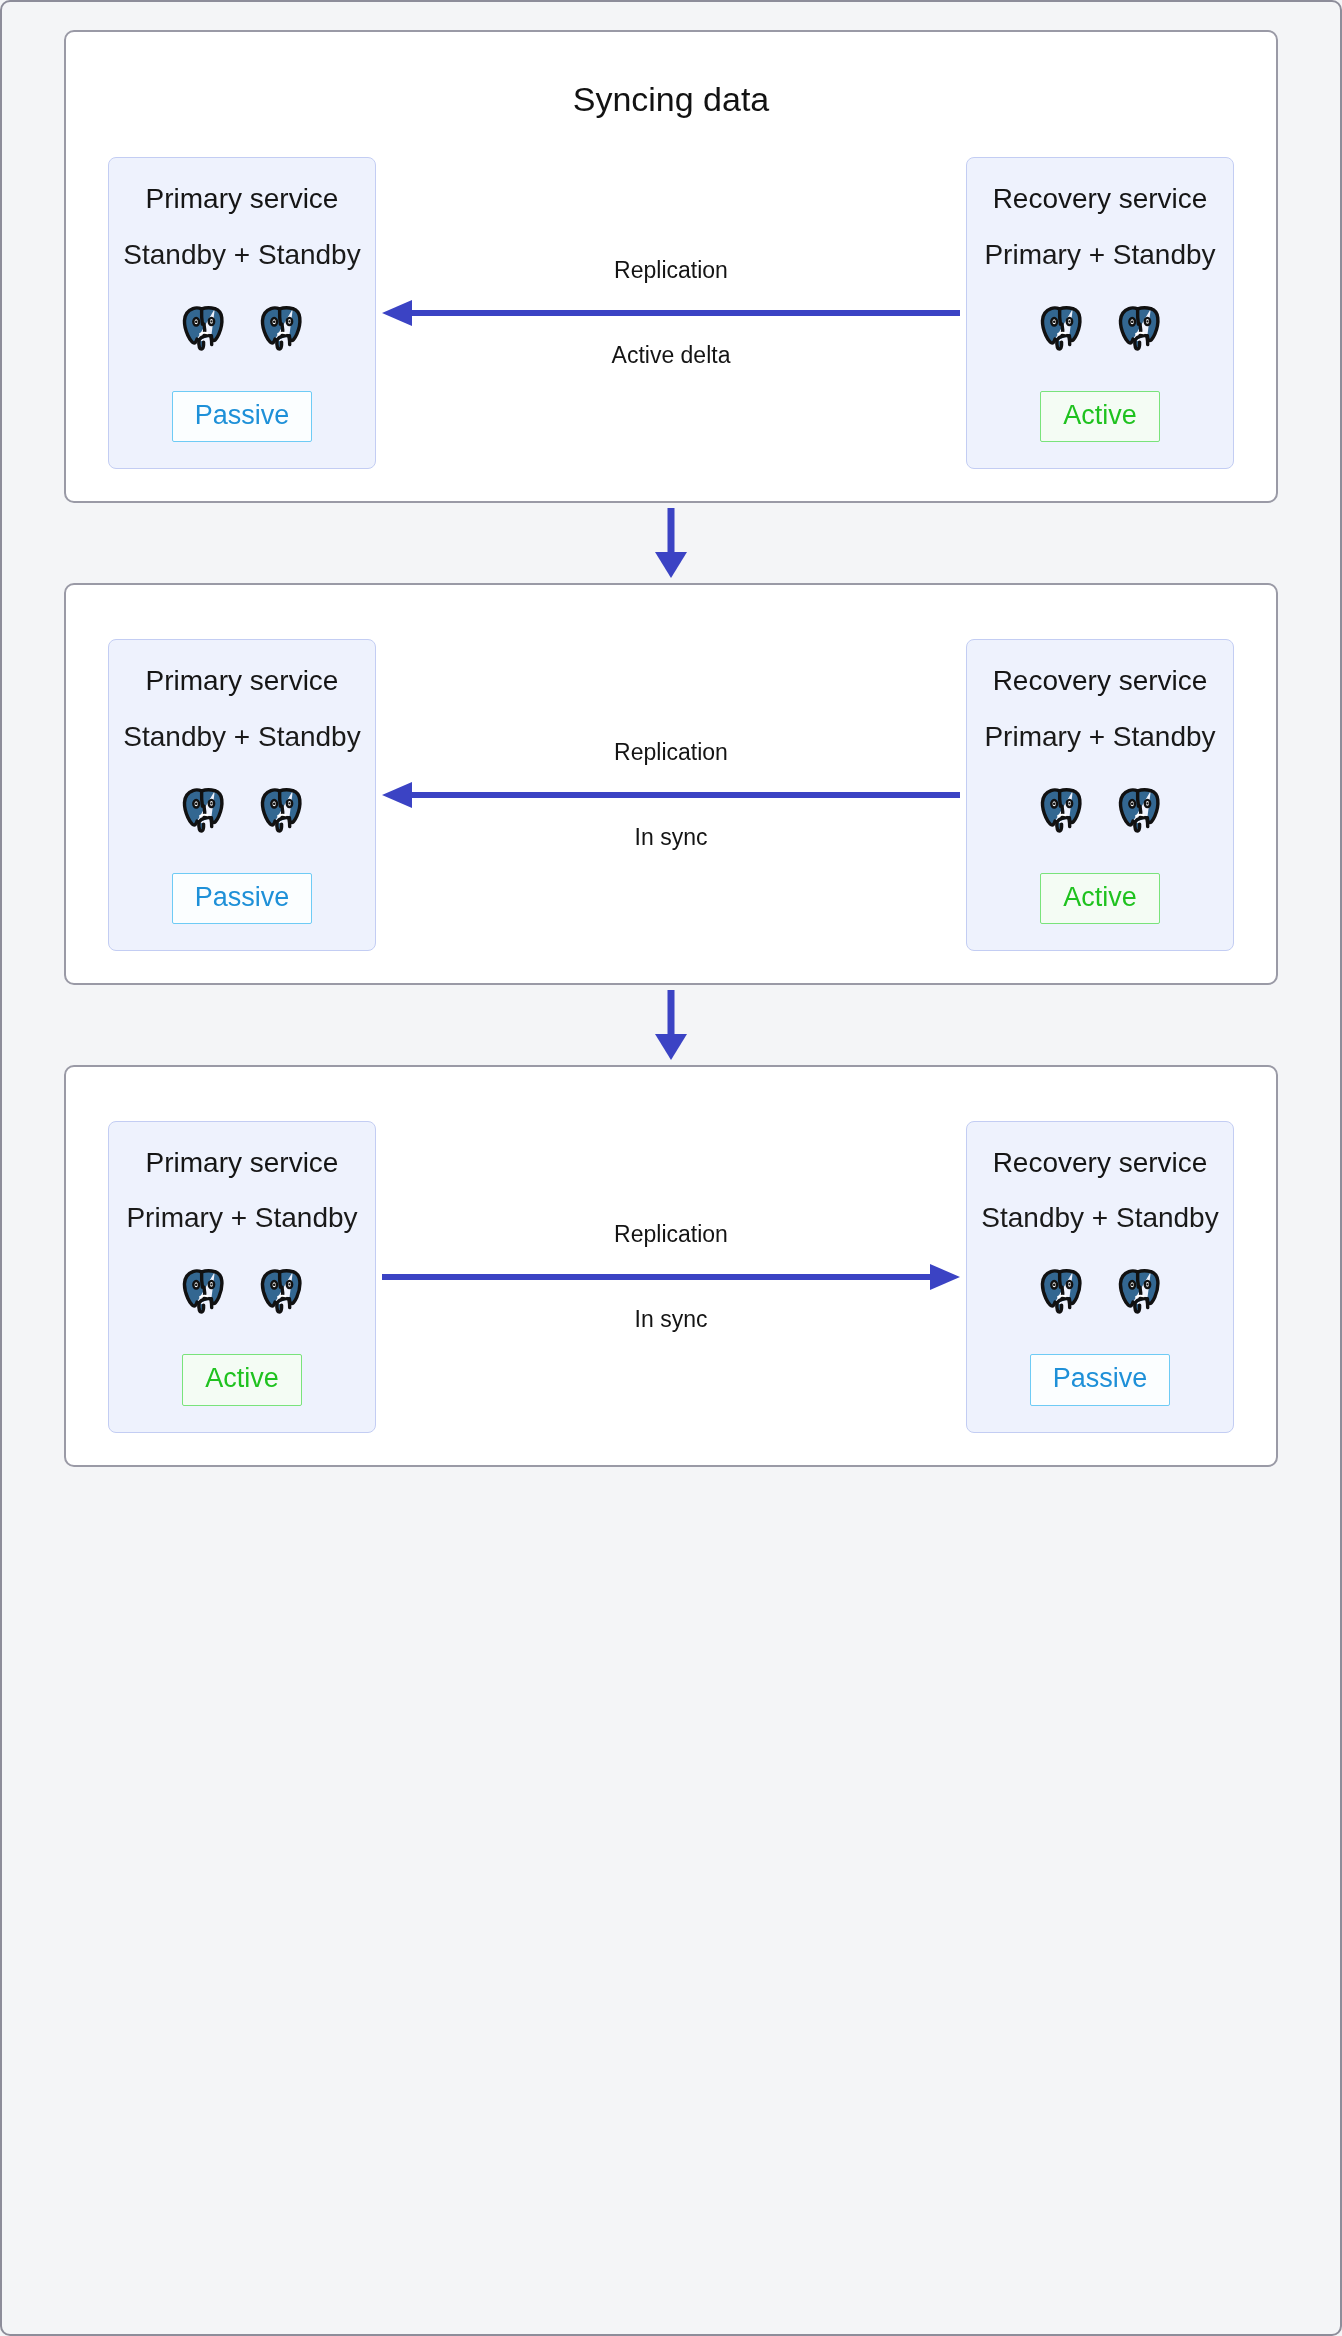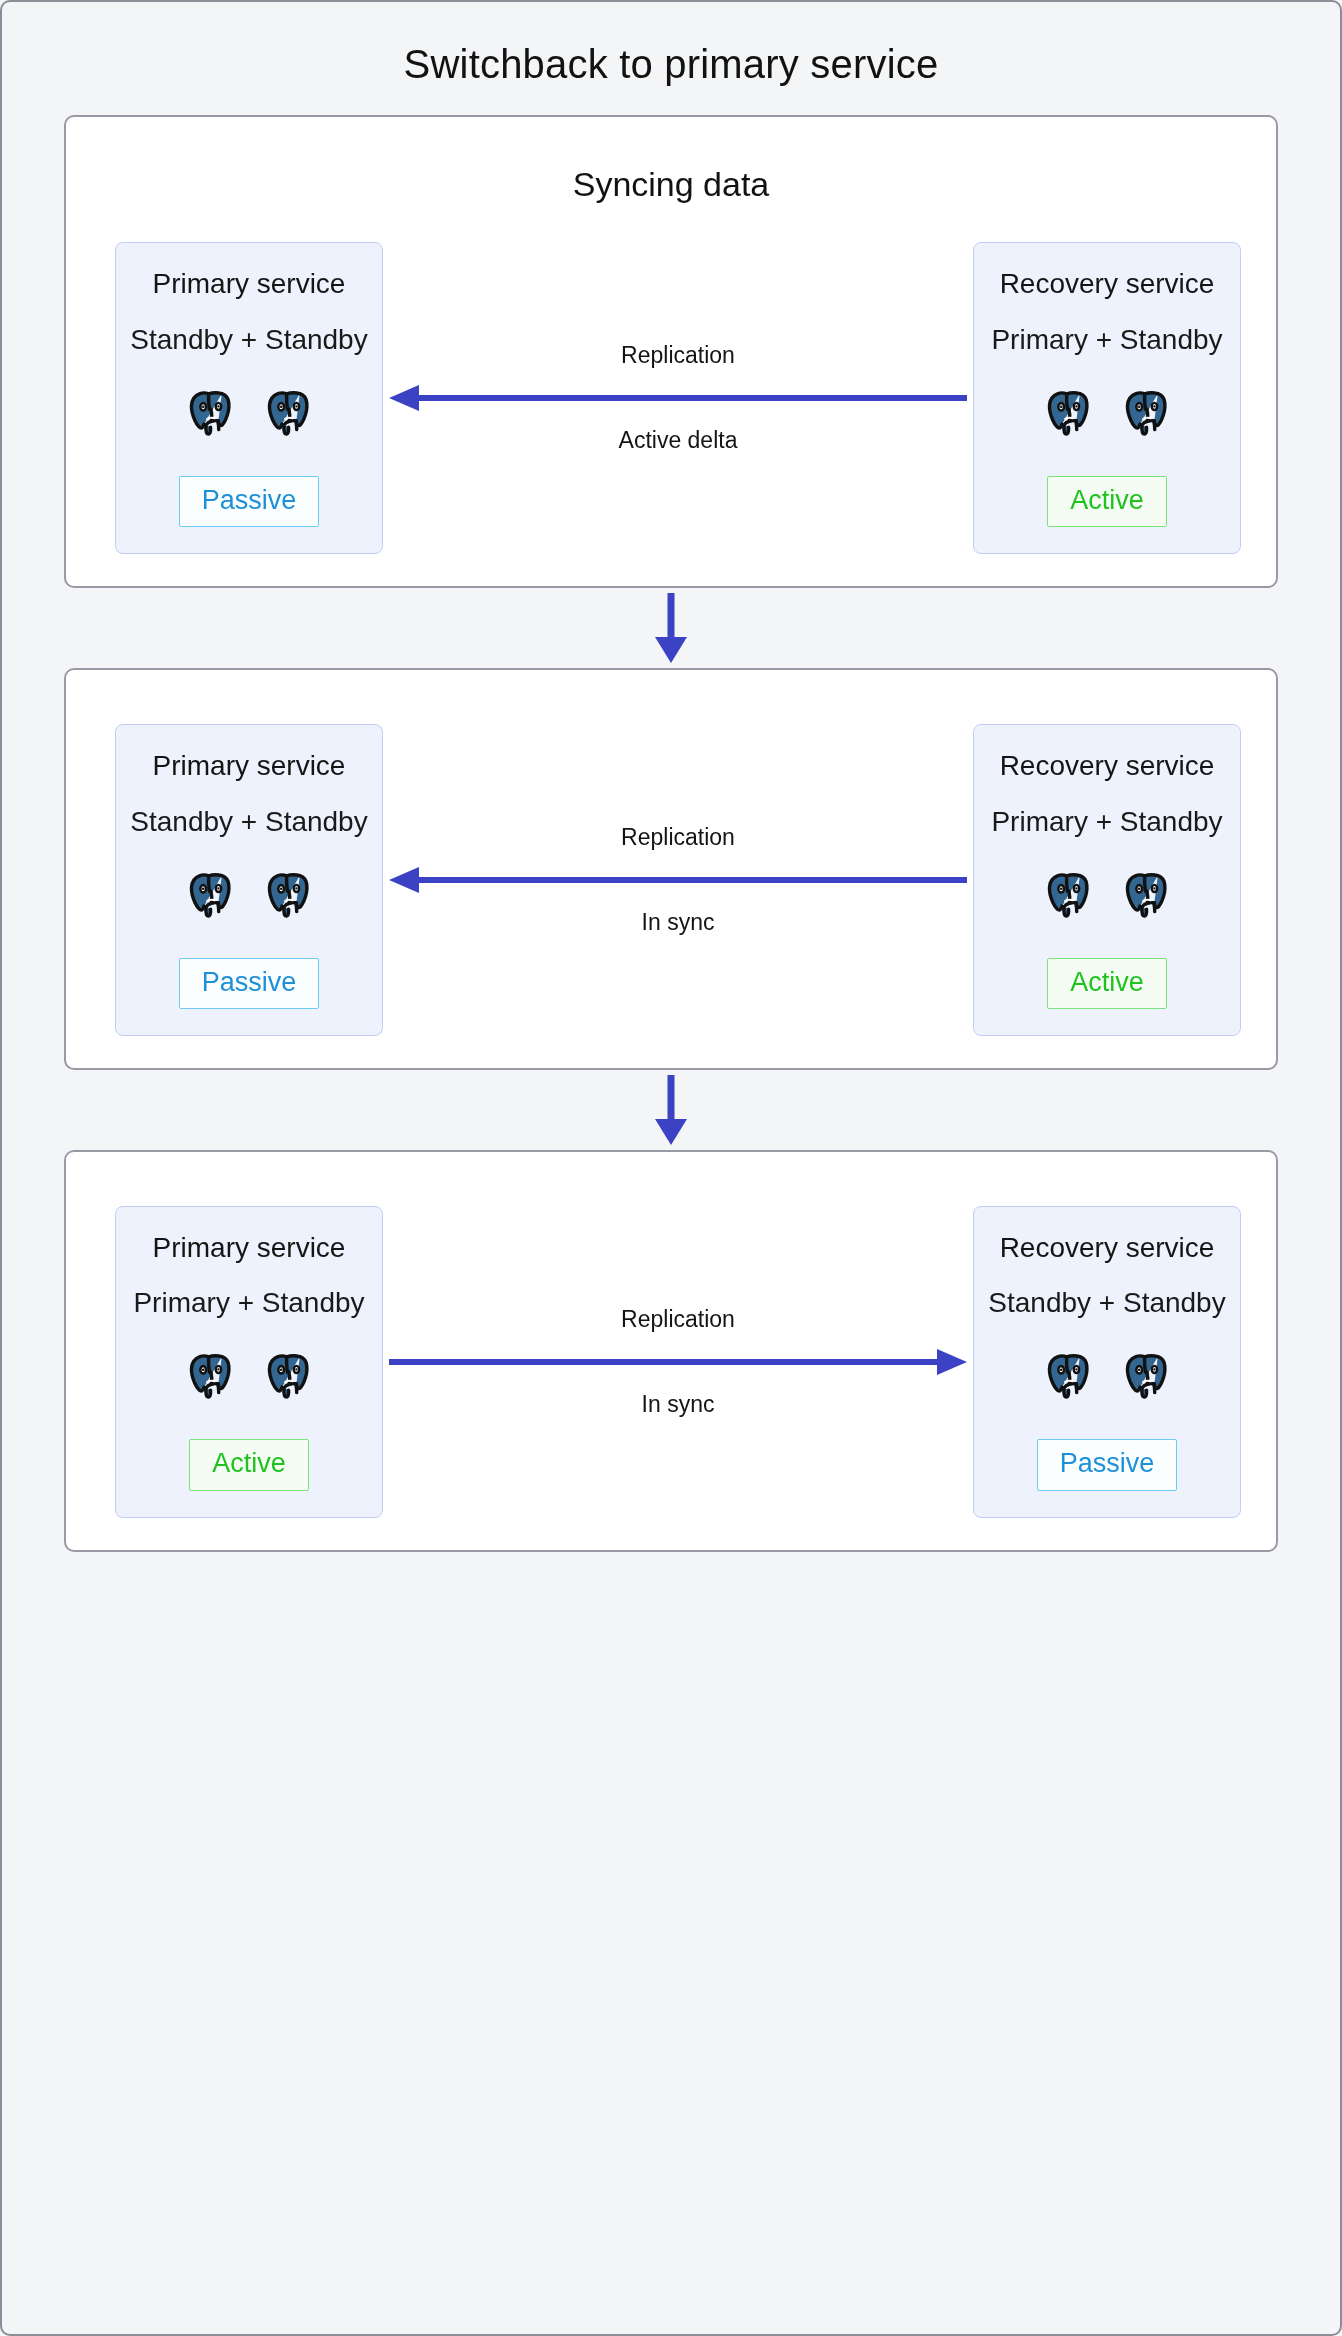--- a/index.html
+++ b/index.html
@@ -50,21 +50,20 @@
     font-weight: 400;
     color: #121212;
     padding: 32px 0 0 0;
   }
 
   .panel-body {
     display: flex;
     align-items: stretch;
     margin-top: 38px;
     padding: 0 42px;
-    margin-left: 7px;
   }
 
   
   .service {
     width: 268px;
     flex: 0 0 268px;
     background: #eef2fd;
     border: 1.5px solid #c3cdf3;
     border-radius: 8px;
     padding: 26px 14px 26px 14px;
@@ -146,21 +145,20 @@
     align-items: center;
     justify-content: center;
   }
   .step-arrow svg { display: block; }
 </style>
 </head>
 <body>
 
 <div id="page">
 
-  <div class="main-title">Switchback to primary service</div>
 
   <div class="panels">
 
     <div class="panel">
       <div class="panel-title">Syncing data</div>
       <div class="panel-body">
 
         <div class="service">
           <div class="service-name">Primary service</div>
           <div class="service-roles">Standby + Standby</div>

